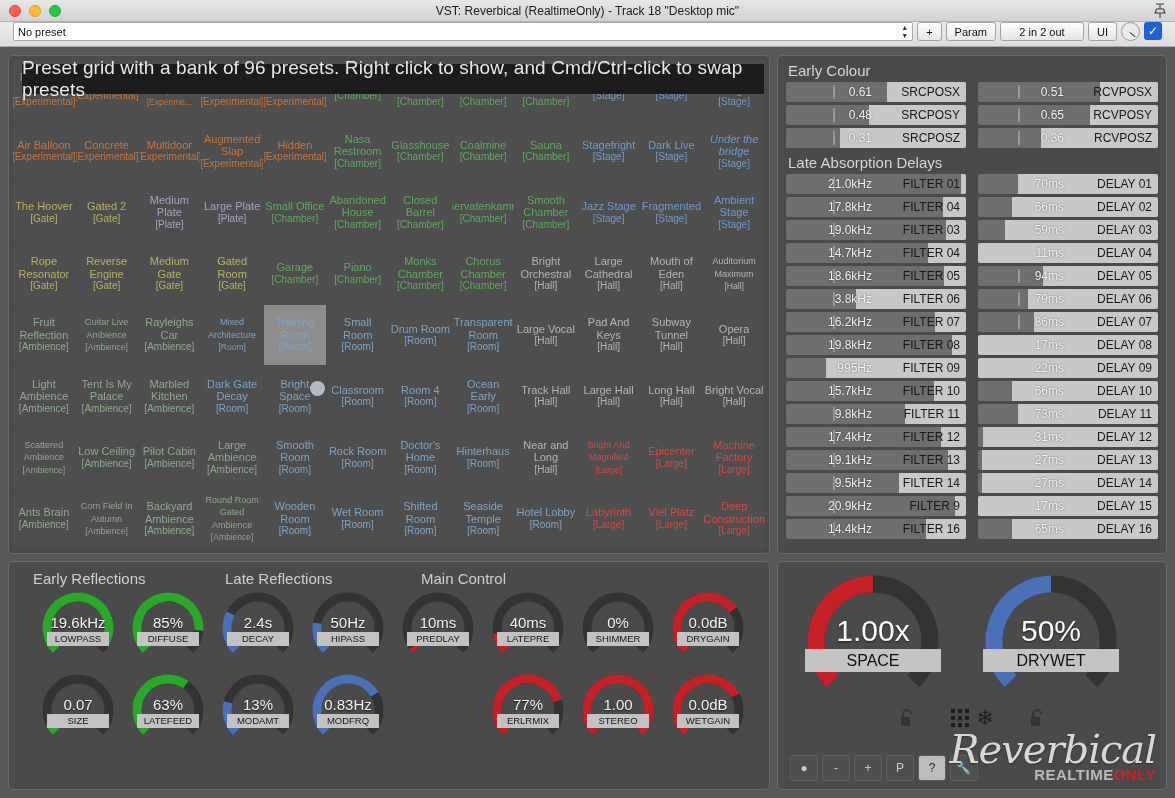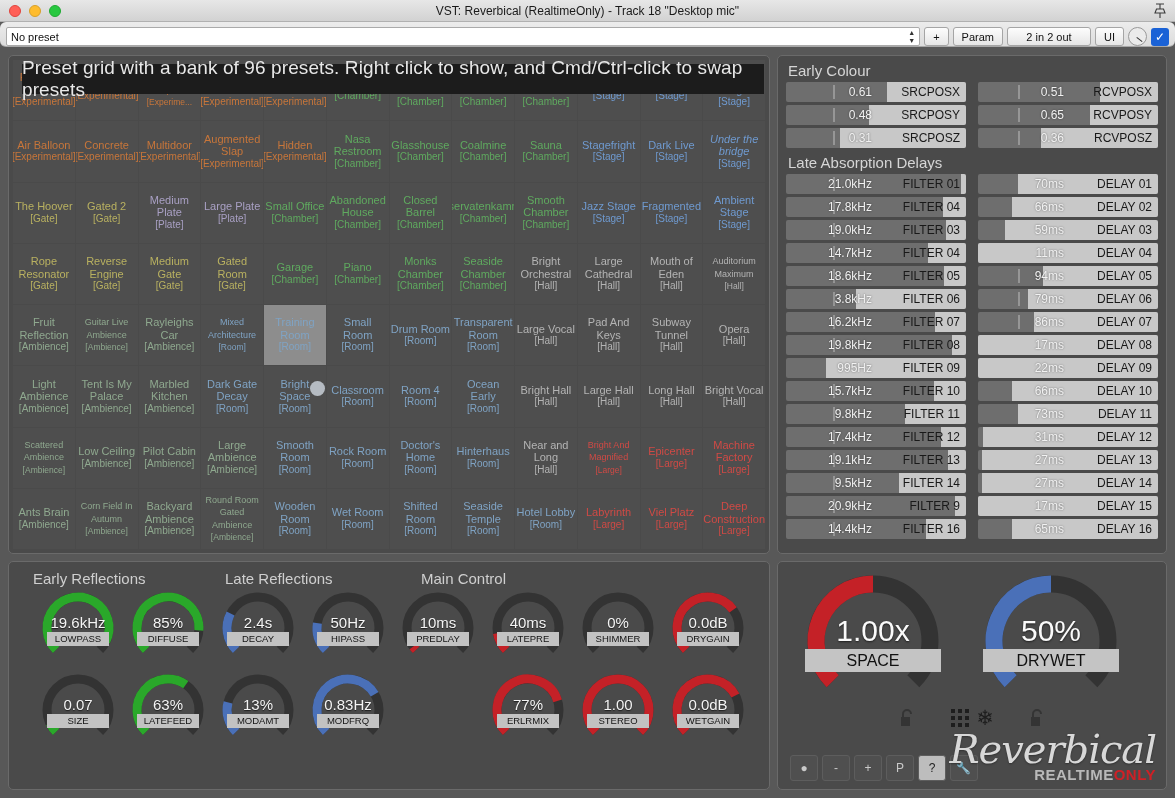--- a/index.html
+++ b/index.html
@@ -30,22 +30,22 @@
   .pin-icon {
     position: absolute; right: 8px; top: 3px;
     width: 14px; height: 16px; color: #3a3a3a;
   }
 
   
   .toolbar {
     height: 25px;
     background: linear-gradient(to bottom, #ececec, #dcdcdc);
     border-bottom: 1px solid #a8a8a8;
-    display: flex; align-items: flex-end;
-    padding: 0 6px; gap: 4px; border-radius: 6px;
+    display: flex; align-items: flex-start;
+    padding: 0 13px; gap: 4px;
   }
   .preset-combo {
     flex: 1; height: 19px; background: #fff;
     border: 1px solid #aaa; border-radius: 2px;
     display: flex; align-items: center; position: relative;
     font-size: 11px; color: #111; padding-left: 4px;
   }
   .combo-arrows {
     position: absolute; right: 4px; top: 1px;
     display: flex; flex-direction: column;
@@ -566,21 +566,21 @@
             </div>
           </div>
           <div class="cell">
             <div>
               <span class="nm" style="color: rgb(95, 170, 95);">Monks Chamber</span>
               <span class="tg" style="color: rgb(95, 170, 95);">[Chamber]</span>
             </div>
           </div>
           <div class="cell">
             <div>
-              <span class="nm" style="color: rgb(95, 170, 95);">Seaside Chamber</span>
+              <span class="nm" style="color: rgb(95, 170, 95);">Chorus Chamber</span>
               <span class="tg" style="color: rgb(95, 170, 95);">[Chamber]</span>
             </div>
           </div>
           <div class="cell">
             <div>
               <span class="nm" style="color: rgb(180, 180, 180);">Bright Orchestral</span>
               <span class="tg" style="color: rgb(180, 180, 180);">[Hall]</span>
             </div>
           </div>
           <div class="cell">
@@ -716,21 +716,21 @@
             </div>
           </div>
           <div class="cell">
             <div>
               <span class="nm" style="color: rgb(127, 163, 196);">Ocean Early</span>
               <span class="tg" style="color: rgb(127, 163, 196);">[Room]</span>
             </div>
           </div>
           <div class="cell">
             <div>
-              <span class="nm" style="color: rgb(180, 180, 180);">Bright Hall</span>
+              <span class="nm" style="color: rgb(180, 180, 180);">Track Hall</span>
               <span class="tg" style="color: rgb(180, 180, 180);">[Hall]</span>
             </div>
           </div>
           <div class="cell">
             <div>
               <span class="nm" style="color: rgb(180, 180, 180);">Large Hall</span>
               <span class="tg" style="color: rgb(180, 180, 180);">[Hall]</span>
             </div>
           </div>
           <div class="cell">

